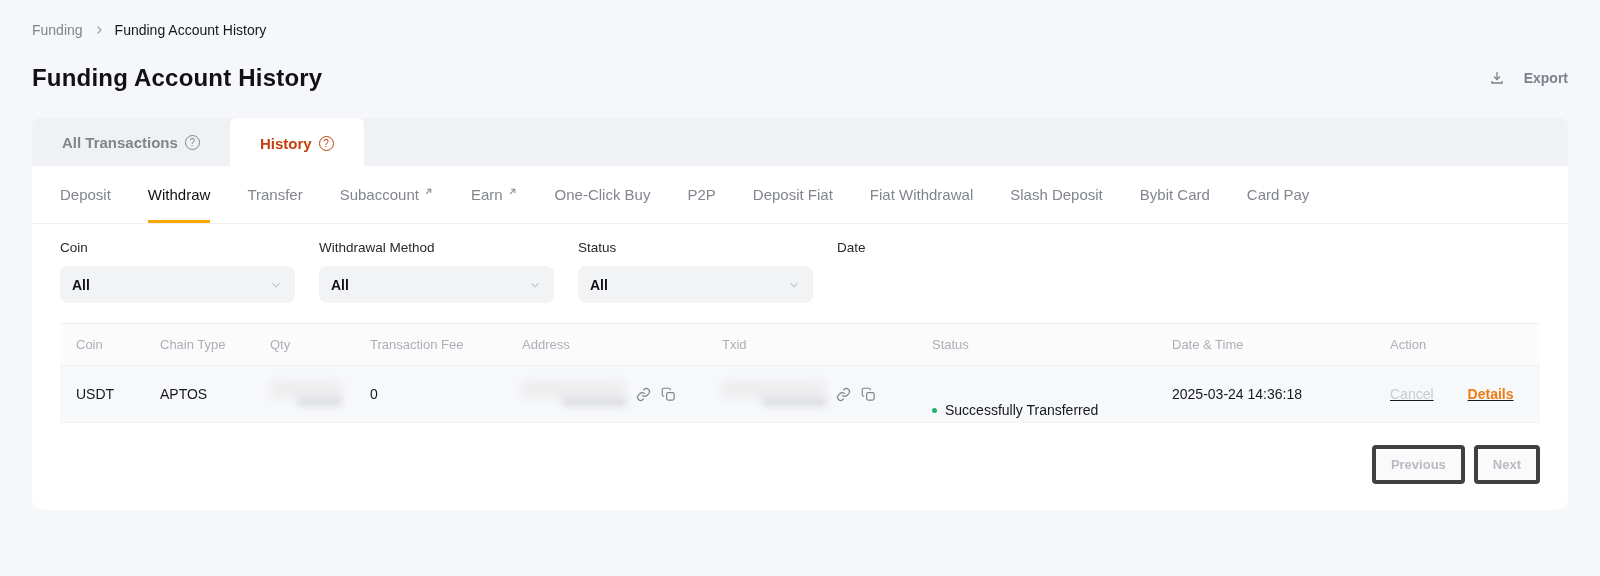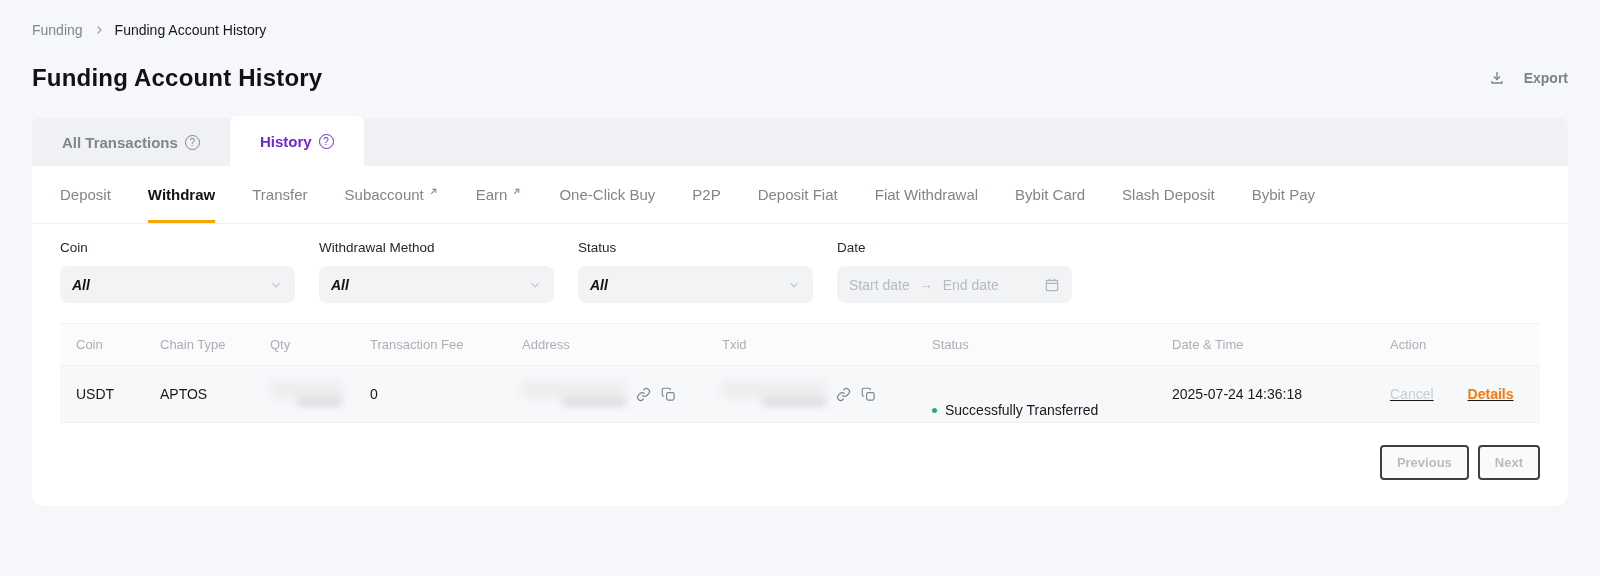--- a/index.html
+++ b/index.html
@@ -17,42 +17,42 @@
   .crumb-parent { color: #81858c; cursor: pointer; }
   .crumb-sep { display: flex; align-items: center; color: #9ca0a7; }
   .crumb-current { color: #17181a; }
 
   
   .title-row { display: flex; align-items: center; justify-content: space-between; margin-top: 26px; }
   .page-title { font-size: 24px; font-weight: 700; color: #121214; letter-spacing: 0.2px; }
   .export-btn { display: flex; align-items: center; gap: 19px; color: #7c828b; font-size: 14px; font-weight: 700; cursor: pointer; }
 
   
-  .tab-strip { margin-top: 26px; display: flex; align-items: flex-end; height: 48px; background: #f0f1f4; border-radius: 8px 8px 0 0; }
+  .tab-strip { margin-top: 26px; display: flex; align-items: flex-start; height: 48px; background: #f0f1f4; border-radius: 8px 8px 0 0; }
   .tab { display: flex; align-items: center; gap: 7px; font-size: 15px; font-weight: 700; padding: 0 30px; height: 48px; cursor: pointer; }
   .tab.inactive { color: #81858c; }
-  .tab.active { background: #ffffff; color: #6d28d9; height: 50px; border-radius: 6px 6px 0 0; }
+  .tab.active { background: #ffffff; color: #c2410c; height: 50px; border-radius: 6px 6px 0 0; }
   .help-circle { width: 15px; height: 15px; border: 1.2px solid currentColor; border-radius: 50%; display: inline-flex; align-items: center; justify-content: center; font-size: 10px; font-weight: 400; }
   .help-circle::after { content: "?"; }
 
   
   .card { background: #ffffff; border-radius: 0 0 12px 12px; padding-bottom: 26px; }
 
   
   .subtab-nav { display: flex; align-items: center; gap: 37px; padding: 0 28px; height: 58px; border-bottom: 1px solid #eef0f2; }
   .subtab { position: relative; display: flex; align-items: center; gap: 4px; font-size: 15px; color: #81858c; height: 100%; cursor: pointer; }
-  .subtab.active { color: #121214; font-weight: 700; }
+  .subtab.active { color: #121214; font-weight: 400; }
   .subtab.active::after { content: ""; position: absolute; left: 0; right: 0; bottom: 0; height: 3px; background: #f7a600; }
   .ext-arrow { color: #81858c; margin-top: -6px; }
 
   
   .filters { display: flex; gap: 24px; padding: 16px 28px 20px; }
   .filter { width: 235px; }
   .filter-label { font-size: 13.5px; color: #25282d; margin-bottom: 11px; }
-  .select-box { height: 37px; background: #f2f3f5; border-radius: 8px; display: flex; align-items: center; justify-content: space-between; padding: 0 12px; cursor: pointer; font-style: italic; }
+  .select-box { height: 37px; background: #f2f3f5; border-radius: 8px; display: flex; align-items: center; justify-content: space-between; padding: 0 12px; cursor: pointer; }
   .select-value { font-size: 14px; font-weight: 600; color: #121214; }
   .chev { color: #b6bac1; display: flex; }
   .date-box { height: 37px; background: #f2f3f5; border-radius: 8px; display: flex; align-items: center; gap: 10px; padding: 0 12px; cursor: pointer; }
   .date-ph { font-size: 14px; color: #b6bac1; }
   .date-arrow { color: #b6bac1; font-size: 13px; }
   .date-box .spacer { flex: 1; }
   .cal-icon { color: #b0b4bb; display: flex; }
 
   
   .table-wrap { margin: 0 28px; border-top: 1px solid #eef0f2; }
@@ -72,21 +72,21 @@
 
   .status-cell { display: flex; align-items: center; gap: 8px; margin-top: 32px; }
   .status-dot { width: 5px; height: 5px; border-radius: 50%; background: #20b26c; flex: none; }
 
   .action-cell { display: flex; align-items: center; gap: 18px; text-decoration: underline; }
   .action-cancel { font-size: 14px; color: #c9ccd2; cursor: default; }
   .action-details { font-size: 14px; font-weight: 600; color: #ee7c10; cursor: pointer; margin-left: 16px; }
 
   
   .pagination { display: flex; justify-content: flex-end; gap: 9px; margin: 22px 28px 0; }
-  .pg-btn { padding: 8px 15px; background: #fafafb; border: 2px solid #404040; border-radius: 4px; font-size: 13px; font-weight: 700; color: #b7bbc2; cursor: pointer; }
+  .pg-btn { padding: 8px 15px; background: #fafafb; border: 4px solid #404040; border-radius: 4px; font-size: 13px; font-weight: 700; color: #b7bbc2; cursor: pointer; }
 
   svg { display: block; }
 </style>
 </head>
 <body>
 
 <div class="page">
 
   <div class="breadcrumb">
     <span class="crumb-parent">Funding</span>
@@ -159,27 +159,27 @@
       <div class="subtab">
           <span>P2P</span>
         </div>
       <div class="subtab">
           <span>Deposit Fiat</span>
         </div>
       <div class="subtab">
           <span>Fiat Withdrawal</span>
         </div>
       <div class="subtab">
+          <span>Slash Deposit</span>
+        </div>
+      <div class="subtab">
           <span>Bybit Card</span>
         </div>
       <div class="subtab">
-          <span>Slash Deposit</span>
-        </div>
-      <div class="subtab">
-          <span>Bybit Pay</span>
+          <span>Card Pay</span>
         </div>
     </div>
 
     <div class="filters">
       <div class="filter">
         <div class="filter-label">Coin</div>
         <div class="select-box">
           <span class="select-value">All</span>
           <span class="chev">
               <svg width="14" height="14" viewBox="0 0 24 24" fill="none" stroke="currentColor" stroke-width="1.8">
@@ -205,34 +205,20 @@
           <span class="select-value">All</span>
           <span class="chev">
               <svg width="14" height="14" viewBox="0 0 24 24" fill="none" stroke="currentColor" stroke-width="1.8">
                 <polyline points="6 9 12 15 18 9"></polyline>
               </svg>
             </span>
         </div>
       </div>
       <div class="filter">
         <div class="filter-label">Date</div>
-        <div class="date-box">
-          <span class="date-ph">Start date</span>
-          <span class="date-arrow">→</span>
-          <span class="date-ph">End date</span>
-          <span class="spacer"></span>
-          <span class="cal-icon">
-            <svg width="16" height="16" viewBox="0 0 24 24" fill="none" stroke="currentColor" stroke-width="1.8">
-                <rect x="3.5" y="5" width="17" height="15.5" rx="2"></rect>
-                <line x1="8" y1="2.8" x2="8" y2="6.5"></line>
-                <line x1="16" y1="2.8" x2="16" y2="6.5"></line>
-                <line x1="3.5" y1="9.5" x2="20.5" y2="9.5"></line>
-              </svg>
-          </span>
-        </div>
       </div>
     </div>
 
     <div class="table-wrap">
       <div class="trow thead">
         <div class="th">Coin</div>
         <div class="th">Chain Type</div>
         <div class="th">Qty</div>
         <div class="th">Transaction Fee</div>
         <div class="th">Address</div>
@@ -285,21 +271,21 @@
             <svg width="15" height="15" viewBox="0 0 24 24" fill="none" stroke="currentColor" stroke-width="1.9">
                 <rect x="9" y="9" width="12" height="12" rx="2.5"></rect>
                 <path d="M5 15H4.5A2.5 2.5 0 0 1 2 12.5v-8A2.5 2.5 0 0 1 4.5 2h8A2.5 2.5 0 0 1 15 4.5V5"></path>
               </svg>
           </span>
         </div>
         <div class="td status-cell">
           <span class="status-dot"></span>
           <span>Successfully Transferred</span>
         </div>
-        <div class="td">2025-07-24 14:36:18</div>
+        <div class="td">2025-03-24 14:36:18</div>
         <div class="td action-cell">
           <span class="action-cancel">Cancel</span>
           <span class="action-details">Details</span>
         </div>
       </div>
     </div>
 
     <div class="pagination">
       <button class="pg-btn">Previous</button>
       <button class="pg-btn">Next</button>

